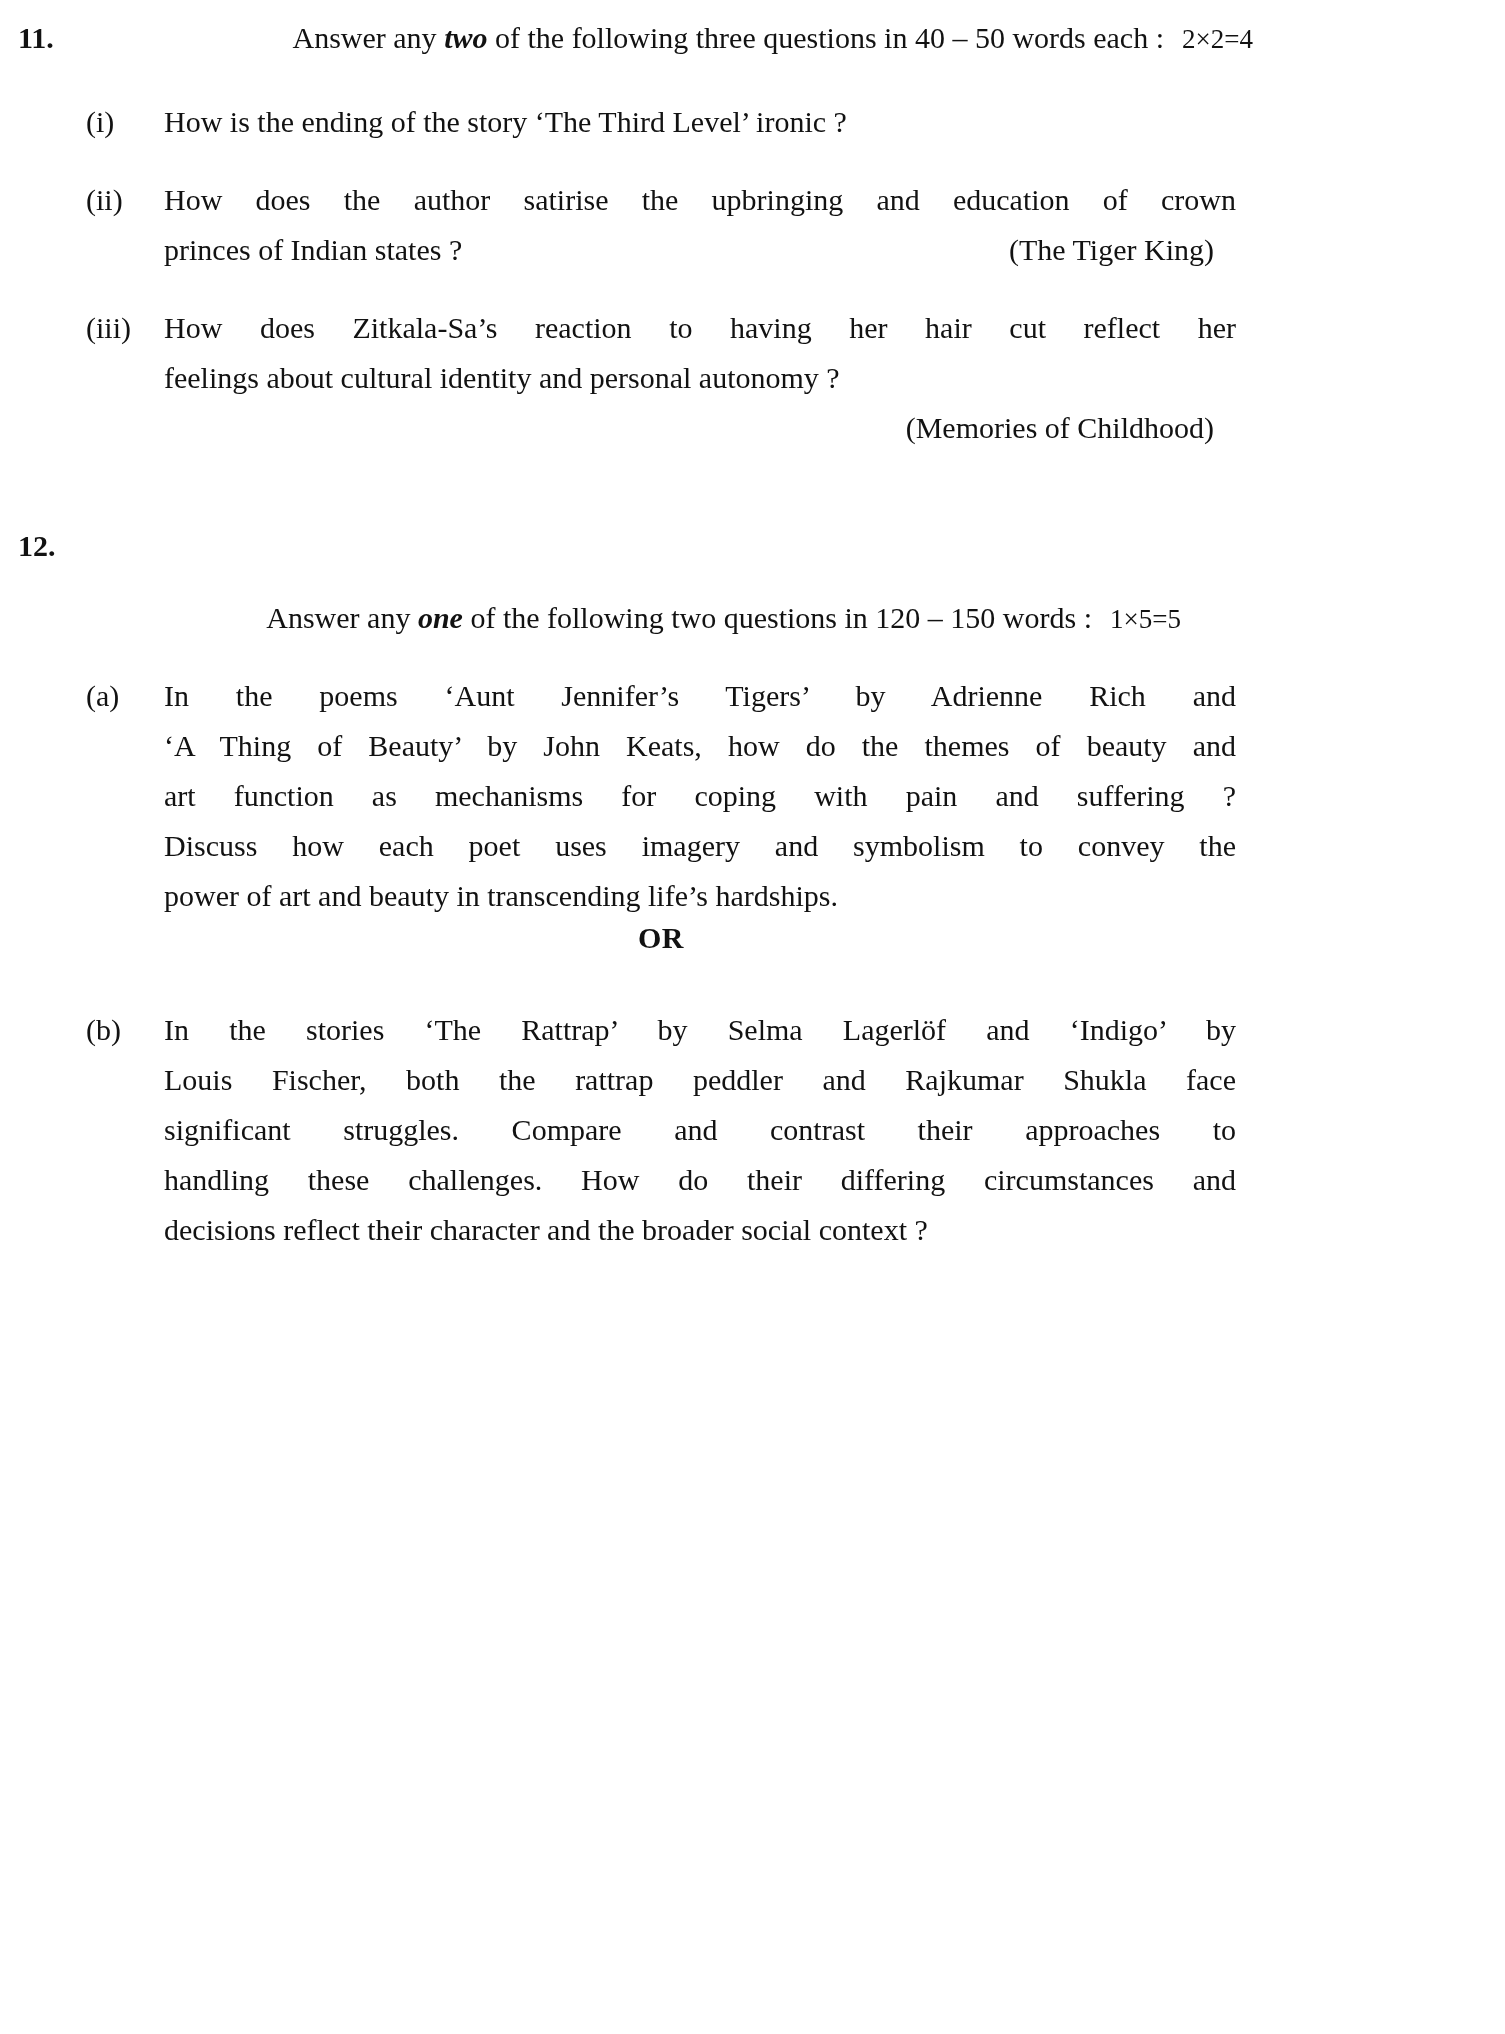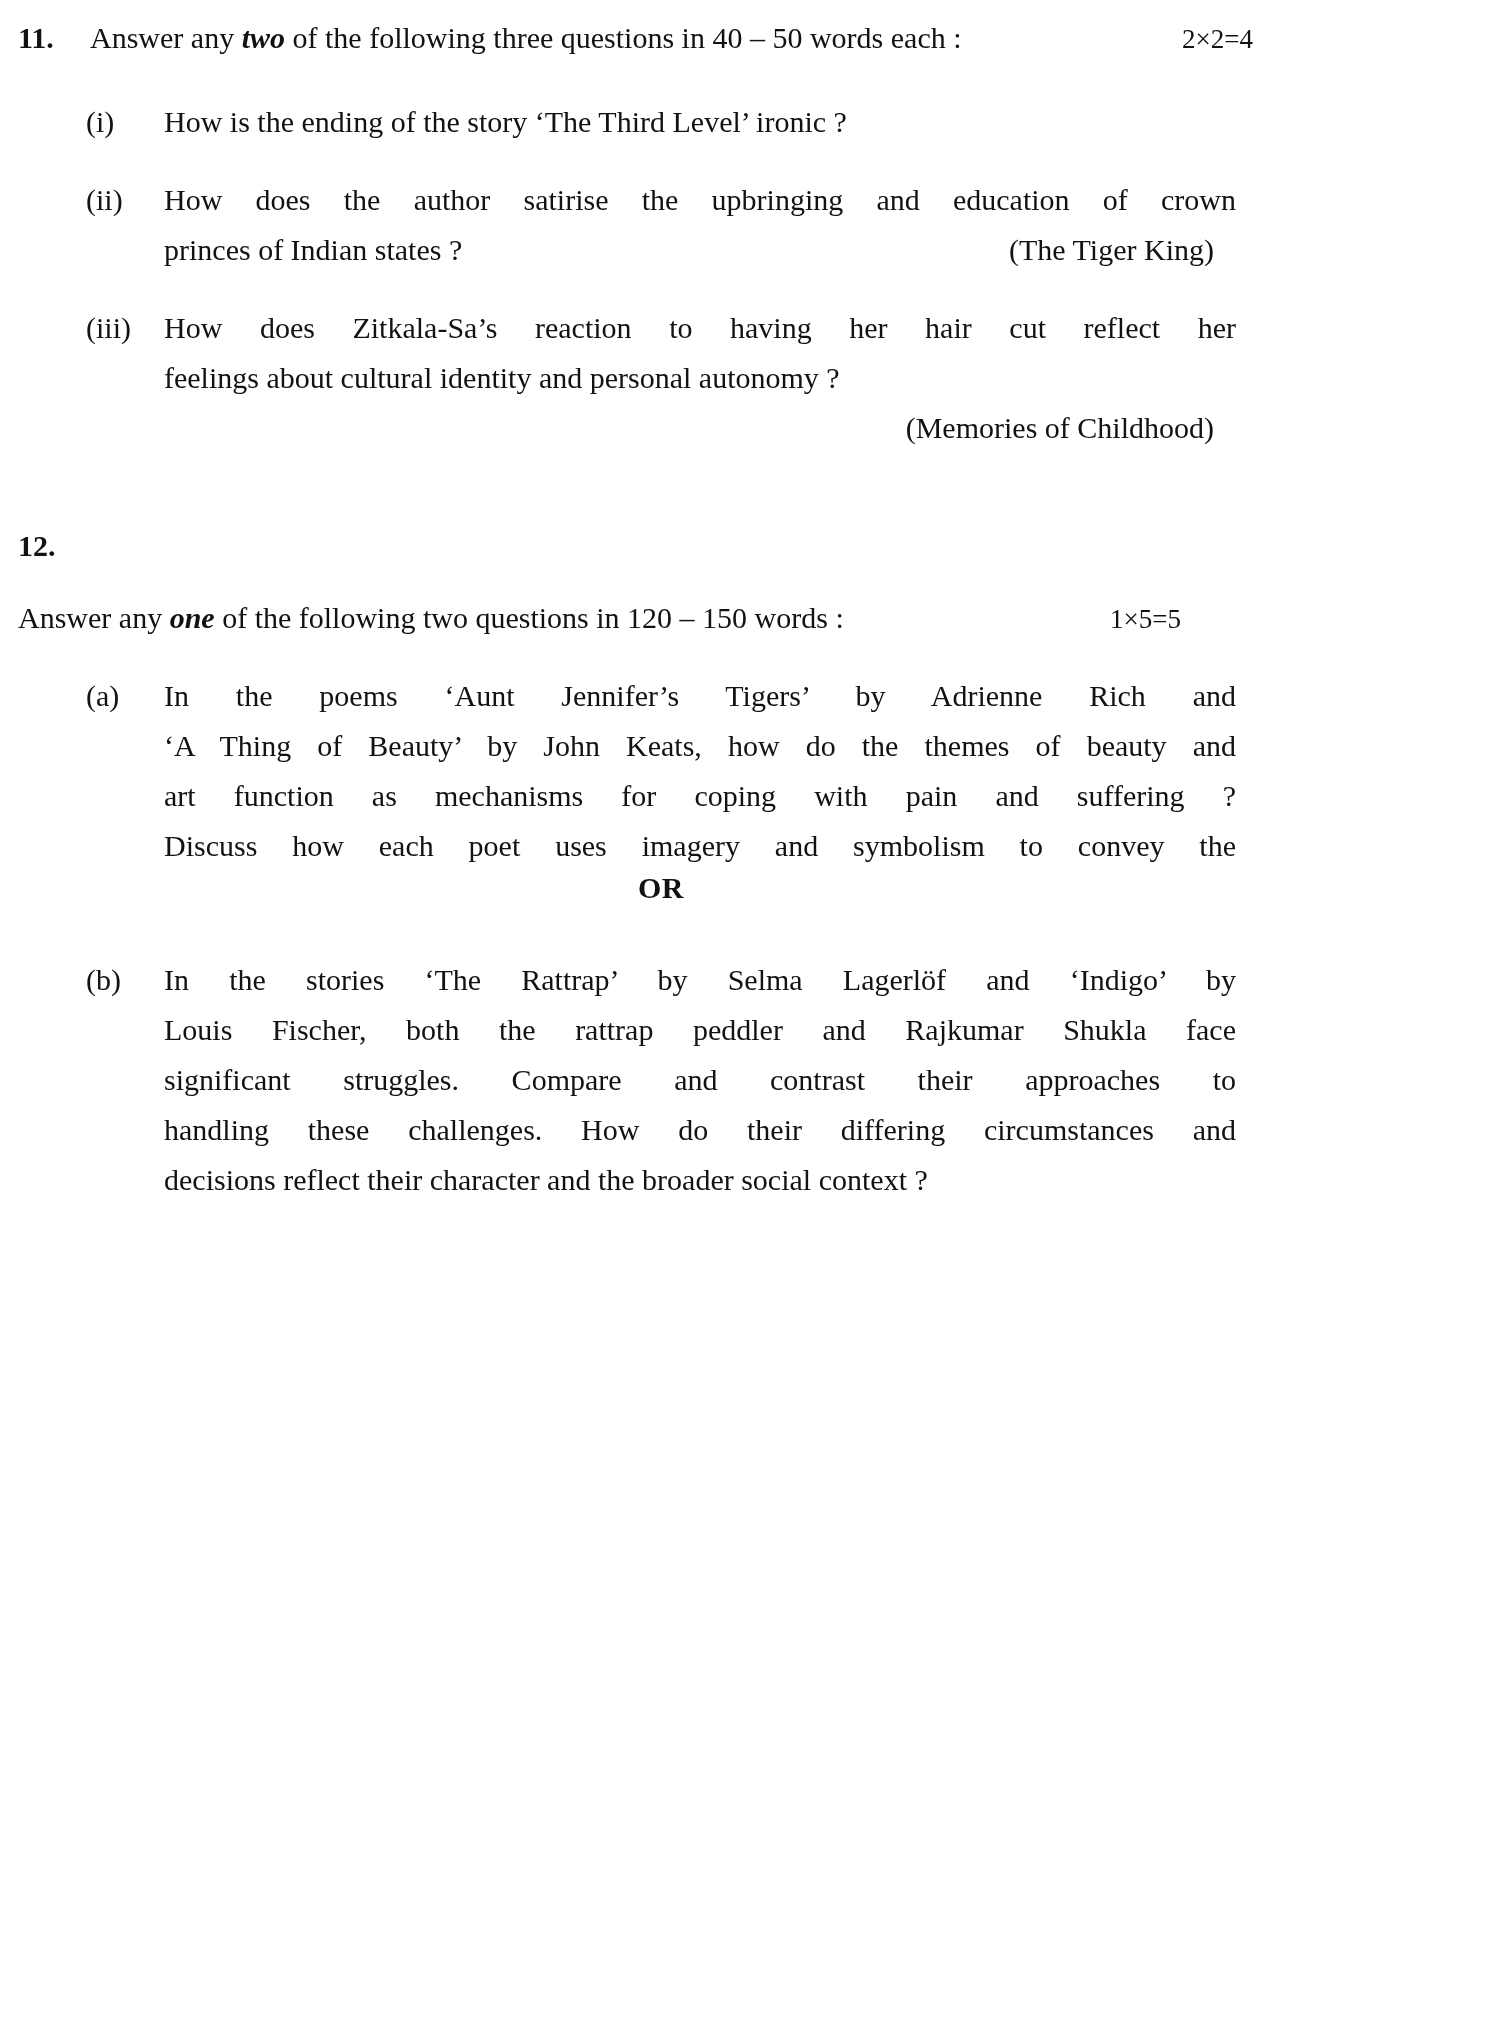--- a/index.html
+++ b/index.html
@@ -34,20 +34,21 @@
     flex: 0 0 72px;
     text-align: left;
     font-weight: bold;
     font-size: 30px;
     line-height: 44px;
   }
   .qbody {
     flex: 1 1 auto;
     font-size: 30px;
     line-height: 44px;
+    text-align: right;
   }
   .q-headline {
     display: flex;
     align-items: baseline;
     width: 1163px;
   }
   .q-headline .stem {
     flex: 1 1 auto;
     white-space: nowrap;
   }
@@ -172,20 +173,21 @@
       </div>
     </div>
 
     <div class="subitem" style="margin-top:30px; margin-left:86px; width:1150px;">
       <div class="sublabel">(a)</div>
       <div class="subtext">
         <div class="just-line">In the poems ‘Aunt Jennifer’s Tigers’ by Adrienne Rich and</div>
         <div class="just-line">‘A Thing of Beauty’ by John Keats, how do the themes of beauty and</div>
         <div class="just-line">art function as mechanisms for coping with pain and suffering ?</div>
         <div class="just-line">Discuss how each poet uses imagery and symbolism to convey the</div>
+        <div>power of art and beauty in transcending life’s hardships.</div>
       </div>
     </div>
 
     <div class="or-sep" style="width:1150px; margin-left:86px;">
       <span>OR</span>
     </div>
 
     <div class="subitem" style="margin-top:50px; margin-left:86px; width:1150px;">
       <div class="sublabel">(b)</div>
       <div class="subtext">

